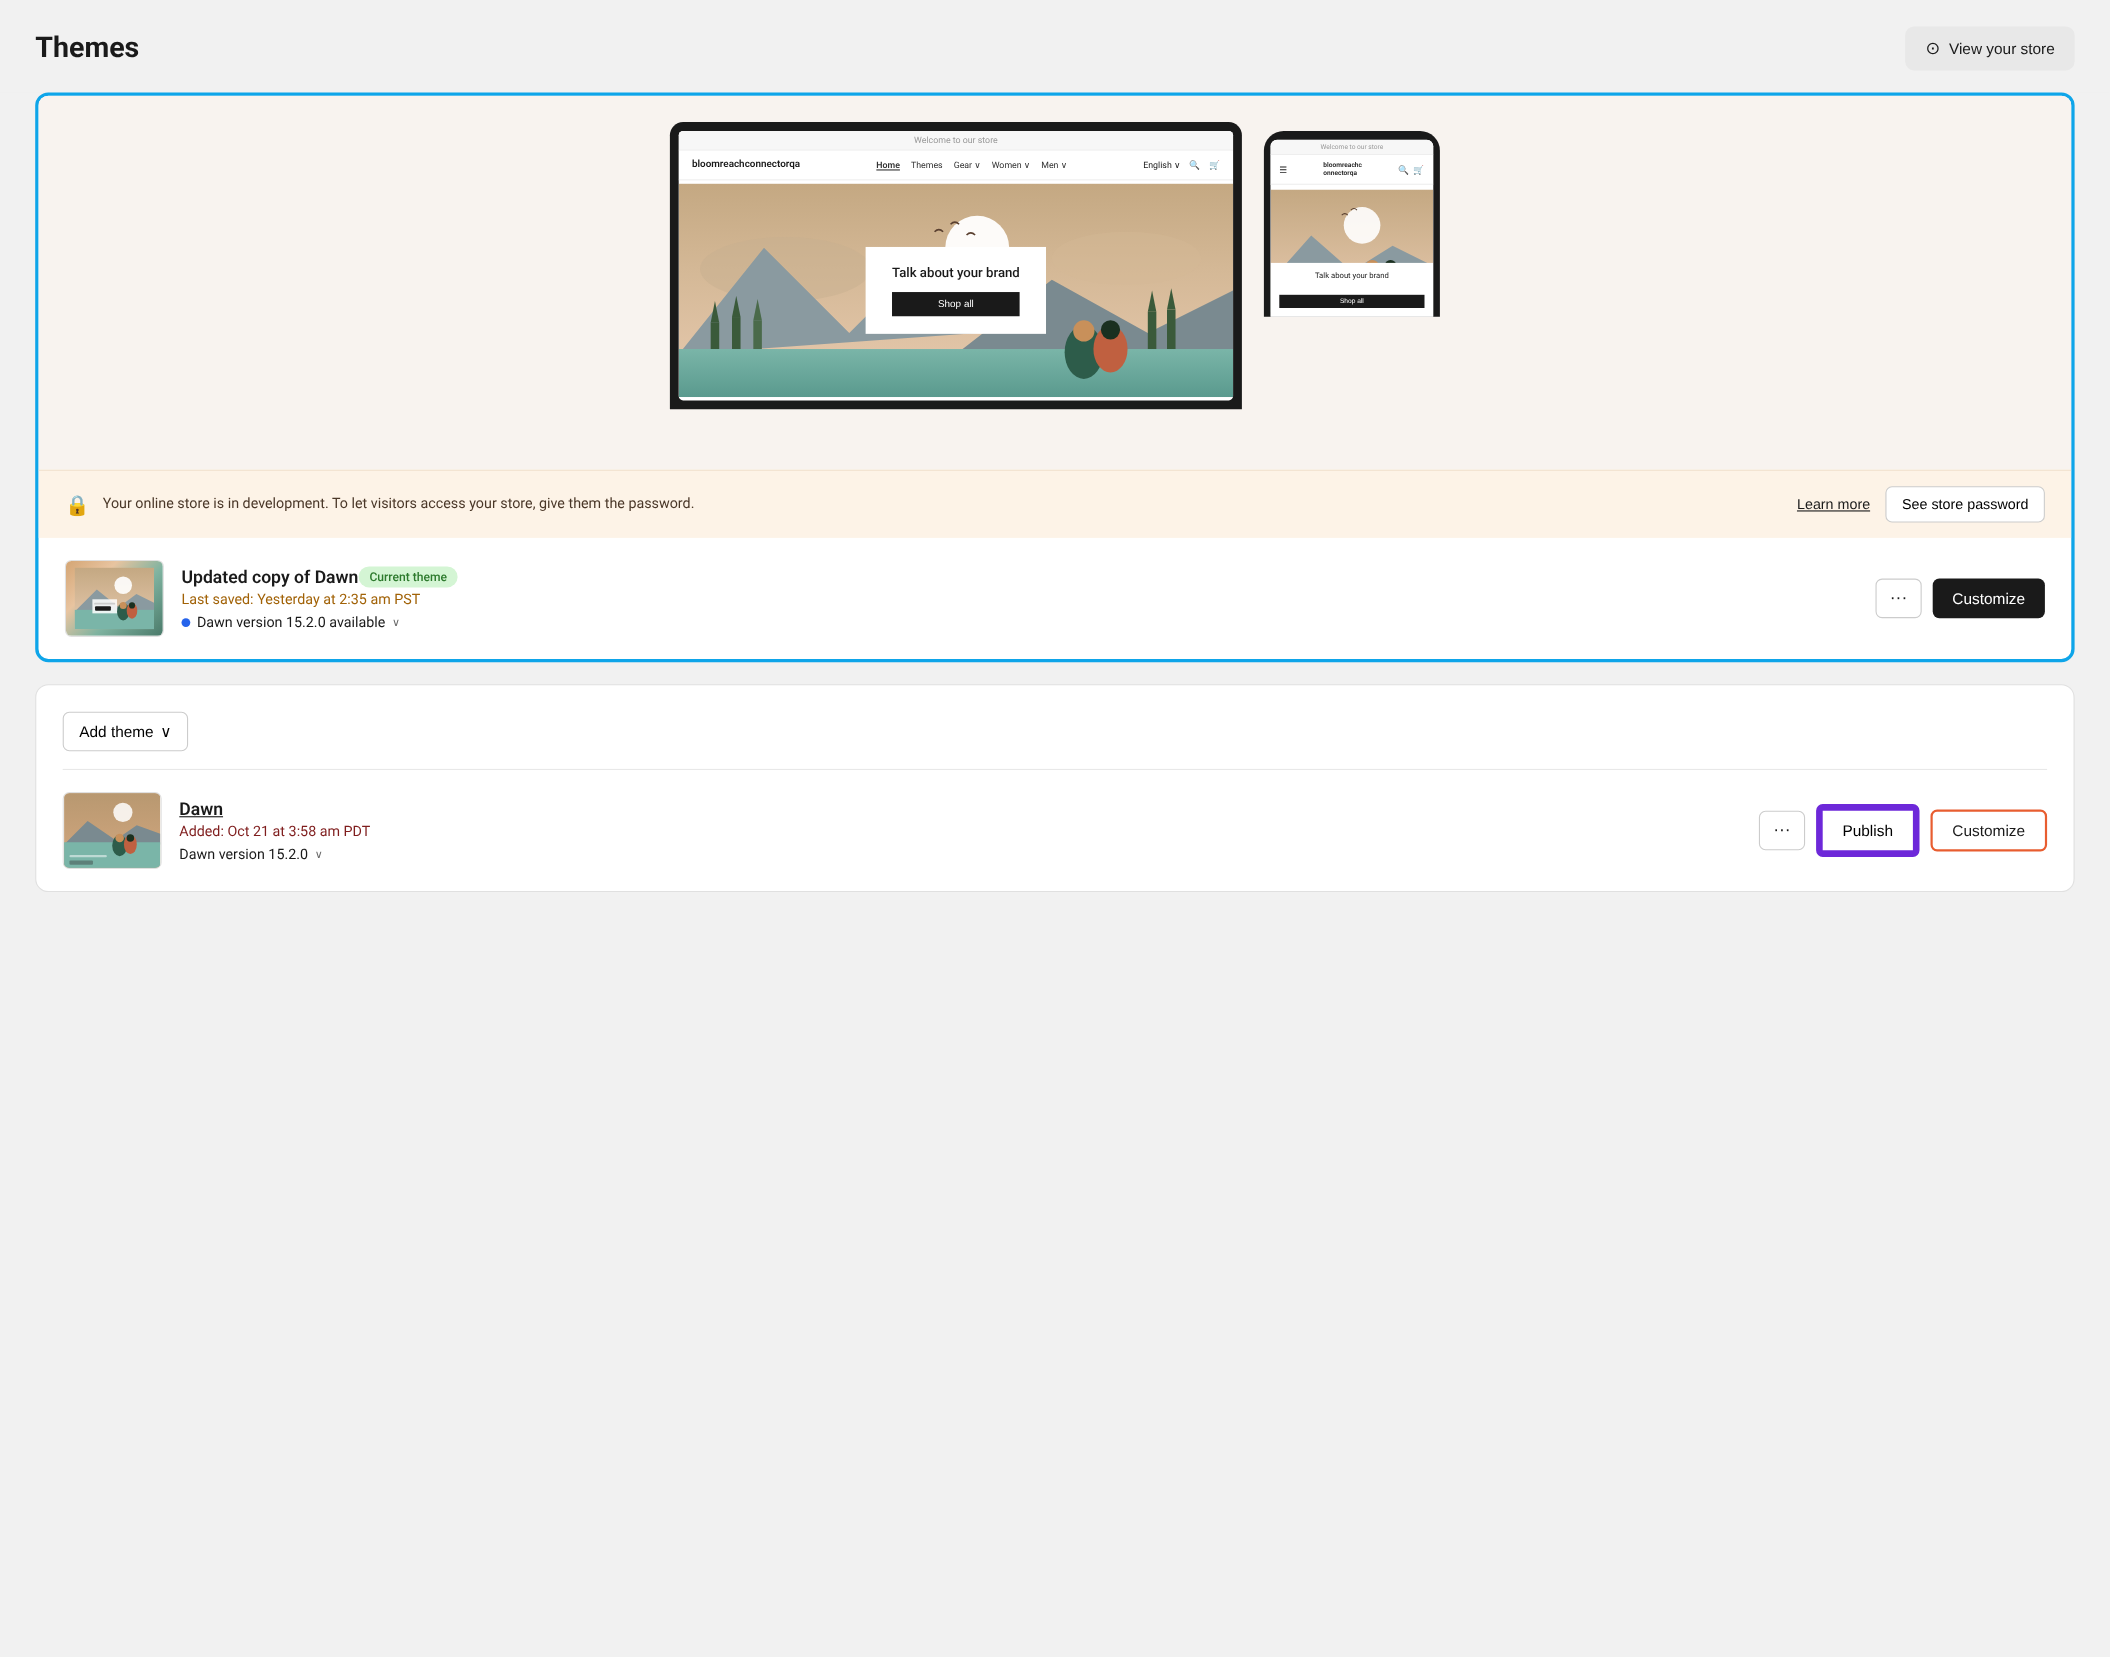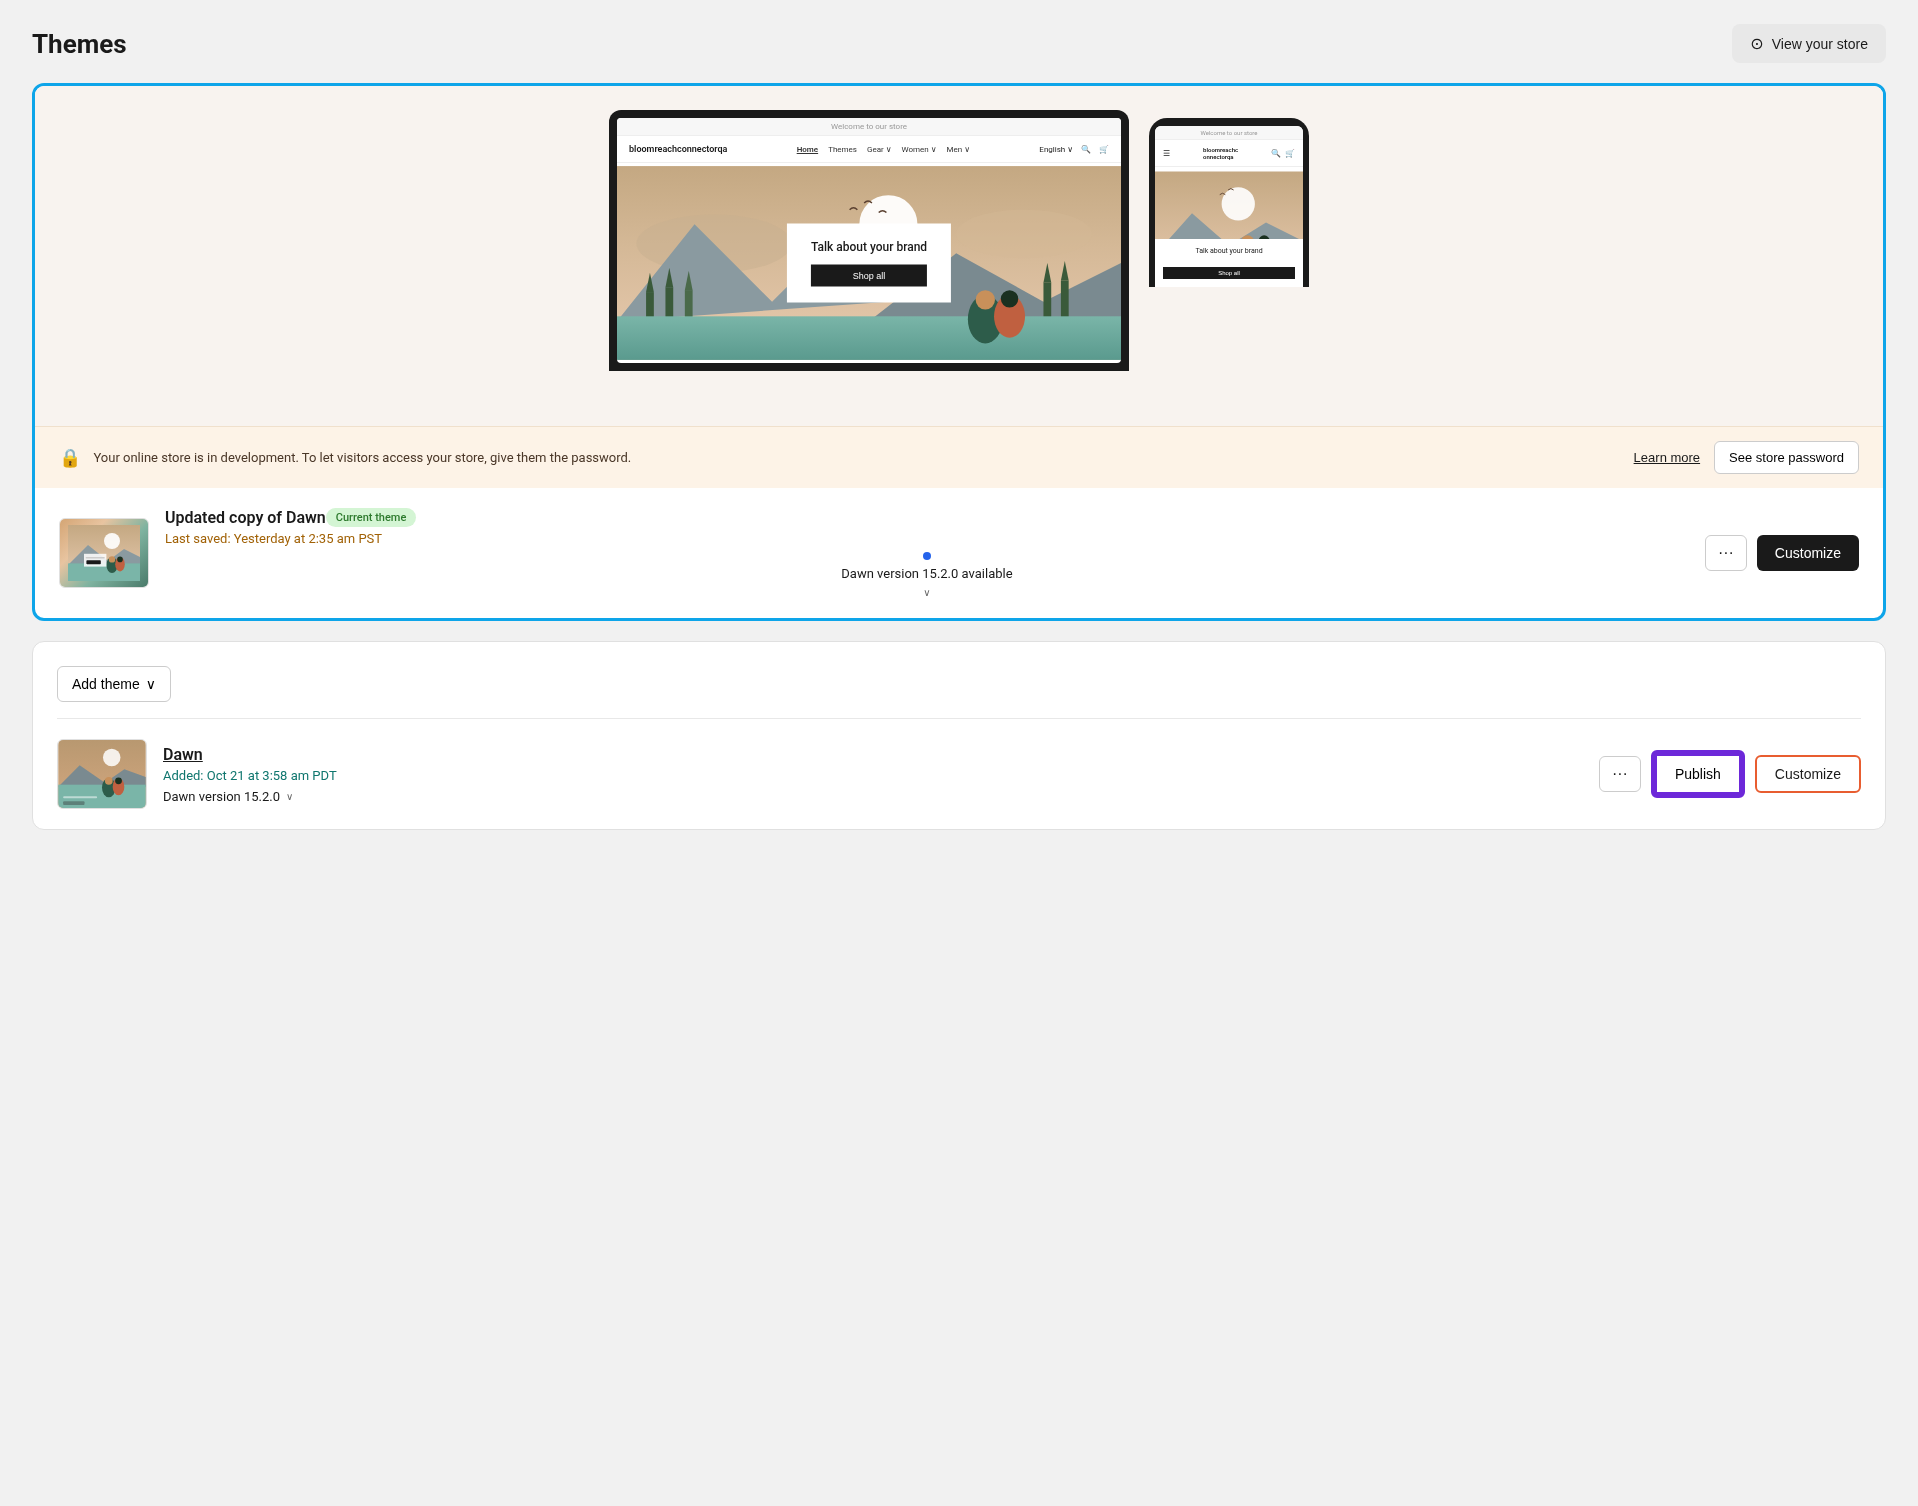--- a/index.html
+++ b/index.html
@@ -305,21 +305,20 @@
       font-size: 13px;
       color: #a16207;
       margin-bottom: 6px;
     }
     .theme-version-row {
       display: flex;
       align-items: center;
       gap: 6px;
       font-size: 13px;
       color: #1a1a1a;
-      flex-direction: column;
     }
     .version-dot {
       width: 8px;
       height: 8px;
       background: #2563eb;
       border-radius: 50%;
       display: inline-block;
     }
     .version-chevron {
       font-size: 10px;
@@ -413,21 +412,21 @@
       flex: 1;
     }
     .library-theme-name {
       font-size: 16px;
       font-weight: 600;
       margin-bottom: 4px;
       text-decoration: underline;
     }
     .library-theme-added {
       font-size: 13px;
-      color: #0f766e;
+      color: #7f1d1d;
       margin-bottom: 6px;
     }
     .library-theme-version {
       display: flex;
       align-items: center;
       gap: 6px;
       font-size: 13px;
     }
     .library-actions {
       display: flex;

